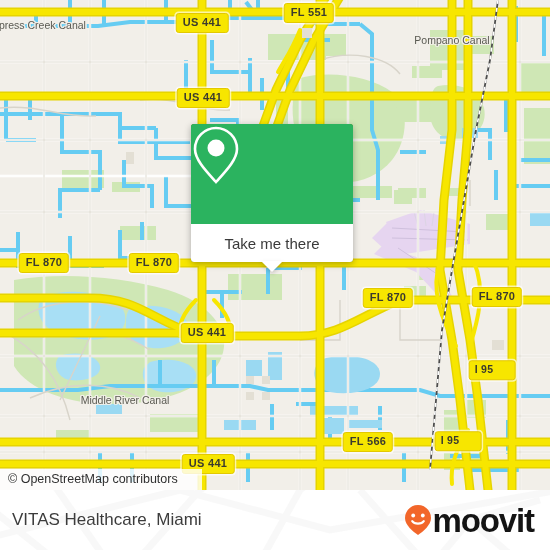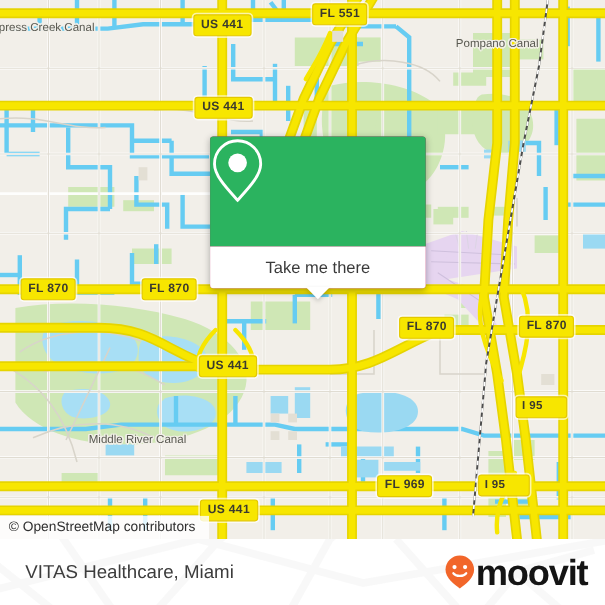--- a/index.html
+++ b/index.html
@@ -40,25 +40,25 @@
     white-space:nowrap;
     transform:translate(-50%,-50%);
     text-shadow:
       -1.4px 0 #f2efe9, 1.4px 0 #f2efe9, 0 -1.4px #f2efe9, 0 1.4px #f2efe9,
       -1px -1px #f2efe9, 1px -1px #f2efe9, -1px 1px #f2efe9, 1px 1px #f2efe9;
   }
 
   
   .card{
     position:absolute;
-    left:191px;top:124px;width:196px;
+    left:191px;top:124px;width:162px;
     border-radius:3px;
     box-shadow:0 2px 7px rgba(0,0,0,.30);
     overflow:visible;
-    background:#be185d;
+    background:#4d7c0f;
   }
   .card-top{
     background:#2bb35f;
     height:100px;
     border-radius:3px 3px 0 0;
     display:flex;align-items:center;justify-content:center;
   }
   .card-bottom{
     background:#fff;
     height:38px;
@@ -80,36 +80,36 @@
     filter:drop-shadow(0 2px 2px rgba(0,0,0,.18));
   }
 
   
   .attrib{
     position:absolute;
     left:0;bottom:0;
     background:rgba(255,255,255,.80);
     color:#2f2f2f;
     font-size:12.5px;
-    padding:3px 12px 4px 8px;
+    padding:3px 24px 4px 8px;
     white-space:nowrap;
   }
 
   
   .footer{
     position:absolute;left:0;top:490px;width:550px;height:60px;
     background:#ffffff;
     overflow:hidden;
   }
   .footer .ghostmap{position:absolute;left:0;top:-470px;opacity:.055;}
   .footer-inner{
     position:relative;
     height:60px;
     display:flex;align-items:center;justify-content:space-between;
-    padding:0 16px 0 23px;
+    padding:0 16px 0 12px;
     box-sizing:border-box;
   }
   .place-name{
     color:#3c3c3c;
     font-size:17px;
     white-space:nowrap;
   }
   .brand{display:flex;align-items:center;gap:1px;}
   .brand-word{
     color:#141414;
@@ -401,21 +401,21 @@
     <div id="shield-layer">
         <div class="shield" style="left: 202px; top: 23px;">US 441</div>
         <div class="shield" style="left: 309px; top: 13px;">FL 551</div>
         <div class="shield" style="left: 203px; top: 98px;">US 441</div>
         <div class="shield" style="left: 44px; top: 263px;">FL 870</div>
         <div class="shield" style="left: 154px; top: 263px;">FL 870</div>
         <div class="shield" style="left: 207px; top: 333px;">US 441</div>
         <div class="shield" style="left: 388px; top: 298px;">FL 870</div>
         <div class="shield" style="left: 497px; top: 297px;">FL 870</div>
         <div class="shield sm" style="left: 492px; top: 370px;">I 95</div>
-        <div class="shield" style="left: 368px; top: 442px;">FL 969</div>
+        <div class="shield" style="left: 368px; top: 442px;">FL 566</div>
         <div class="shield sm" style="left: 458px; top: 441px;">I 95</div>
         <div class="shield" style="left: 208px; top: 464px;">US 441</div>
       </div>
 
     <div id="label-layer">
         <div class="waterlabel" style="left: 36px; top: 25px;">Cypress Creek Canal</div>
         <div class="waterlabel" style="left: 452px; top: 20px; margin-top: 20px;">Pompano Canal</div>
         <div class="waterlabel" style="left: 117px; top: 400px; padding-left: 16px;">Middle River Canal</div>
       </div>
 

